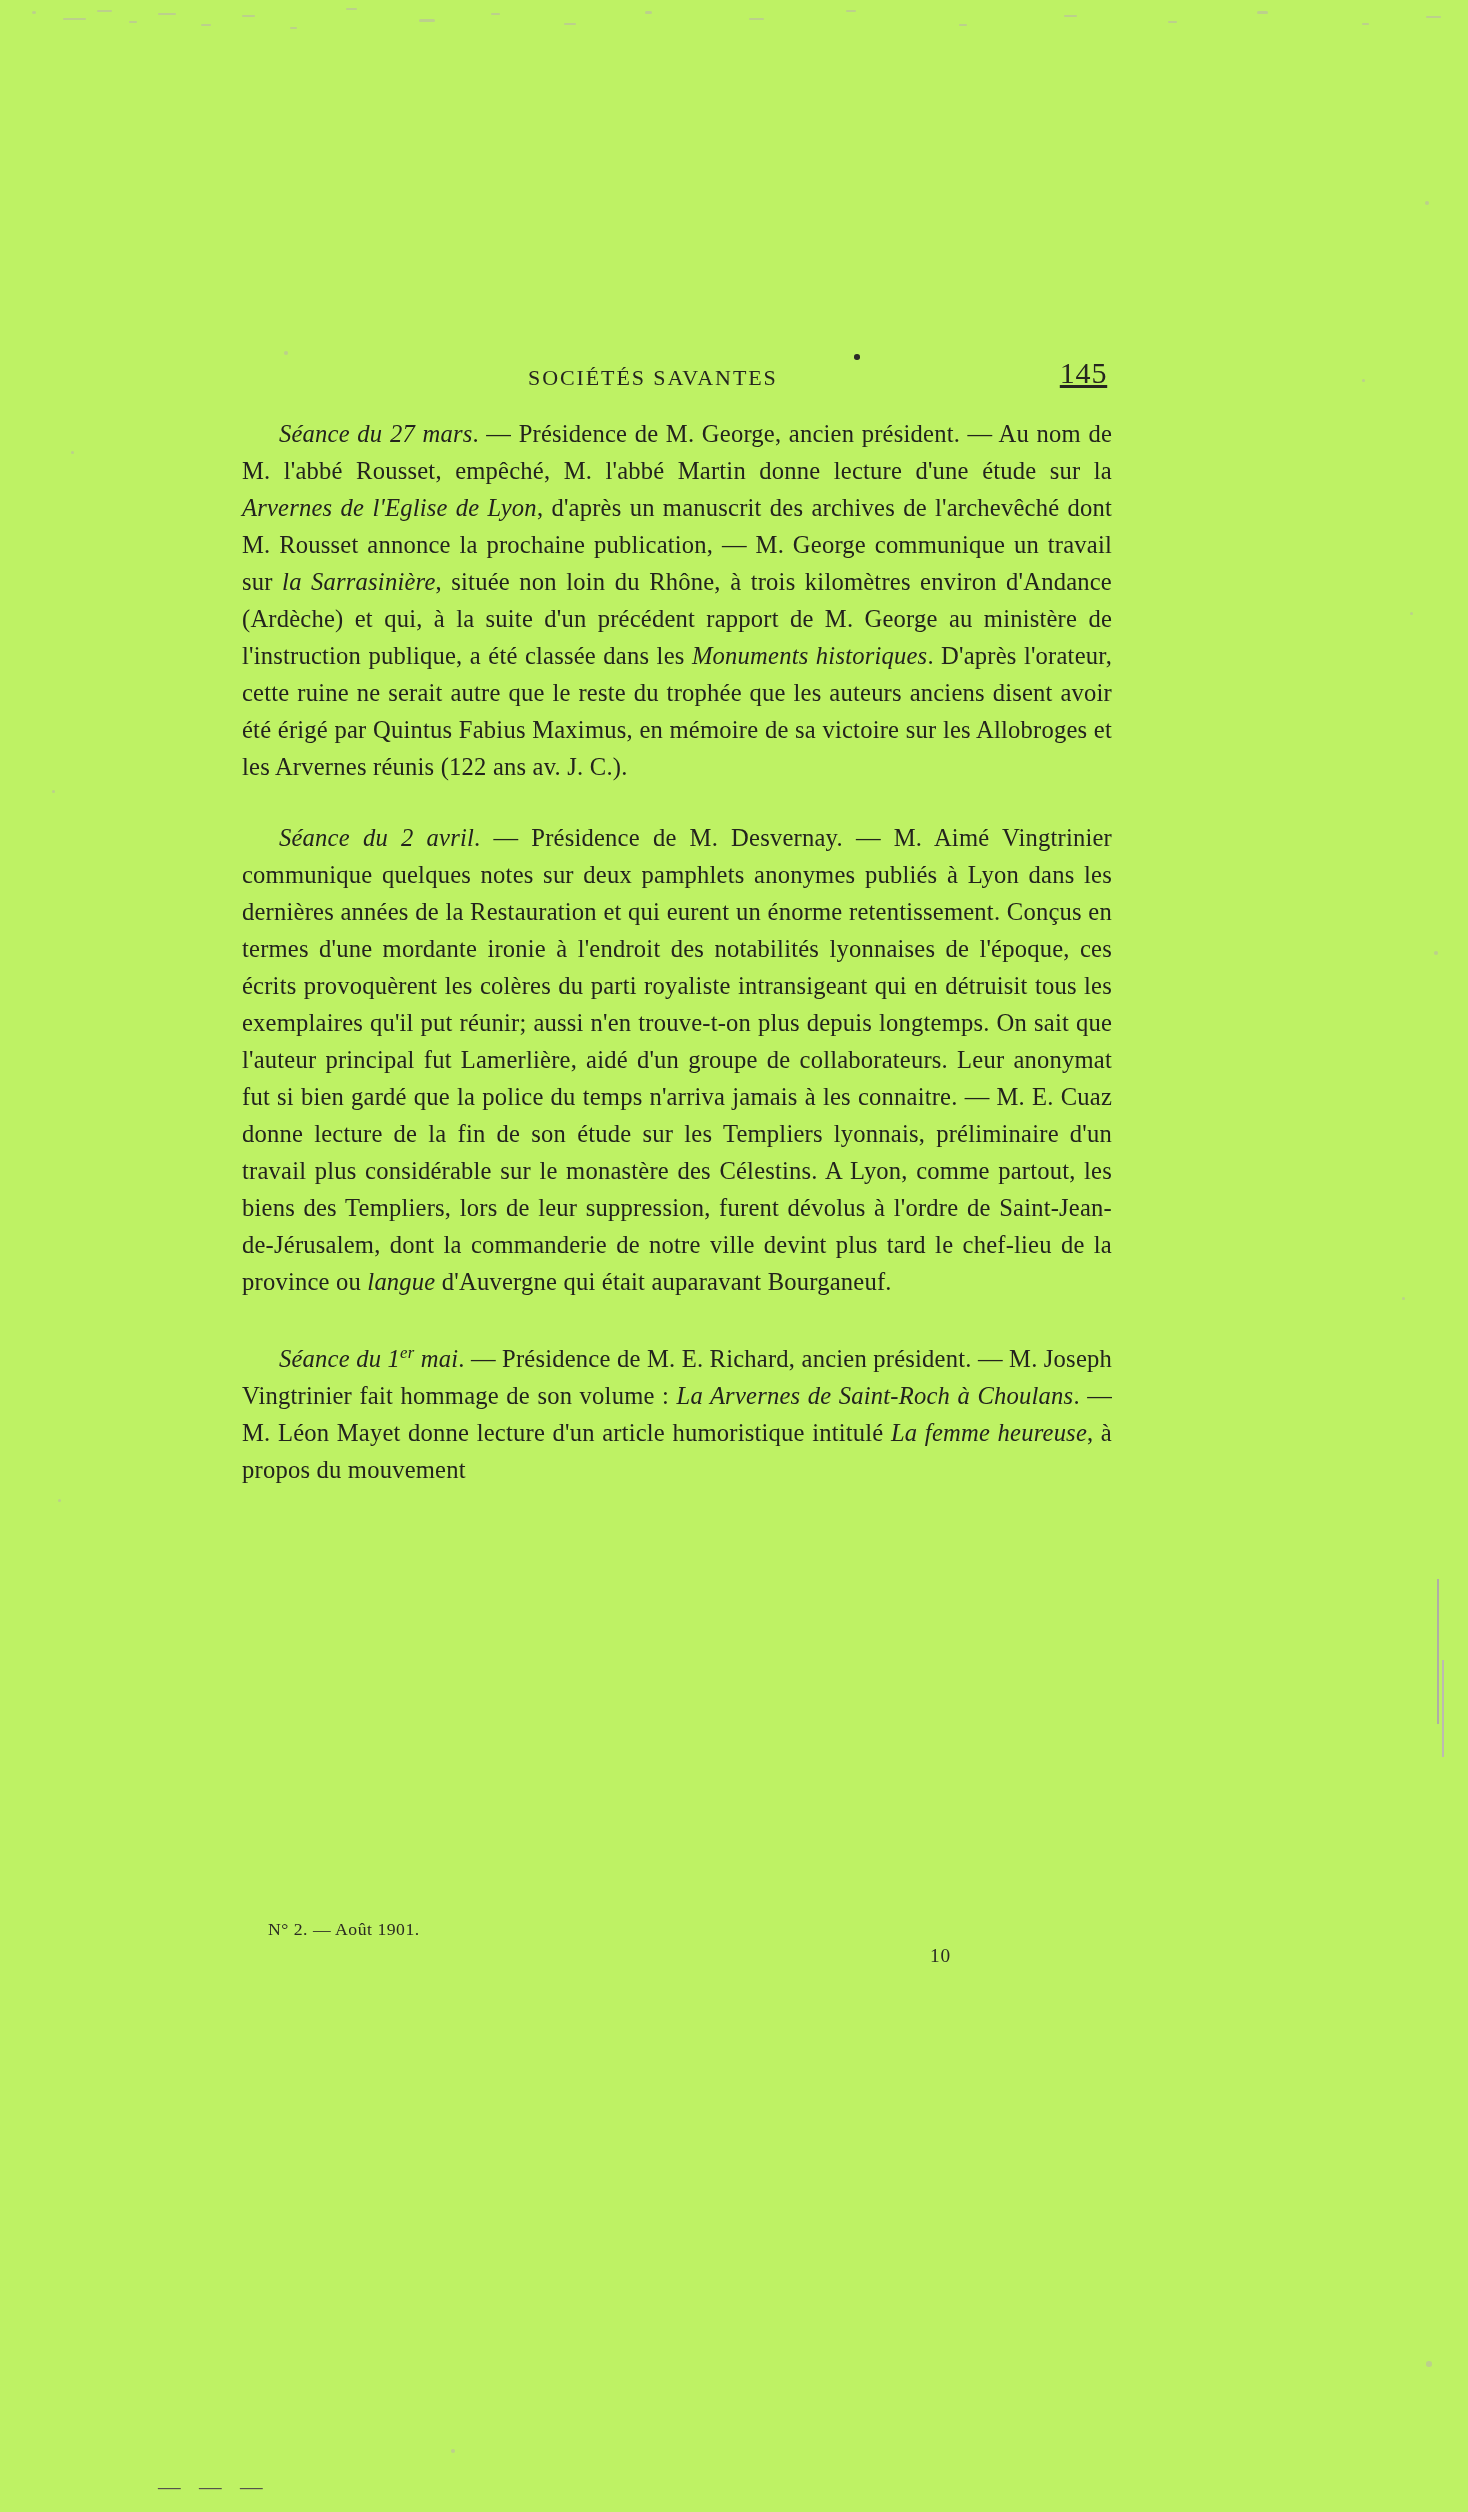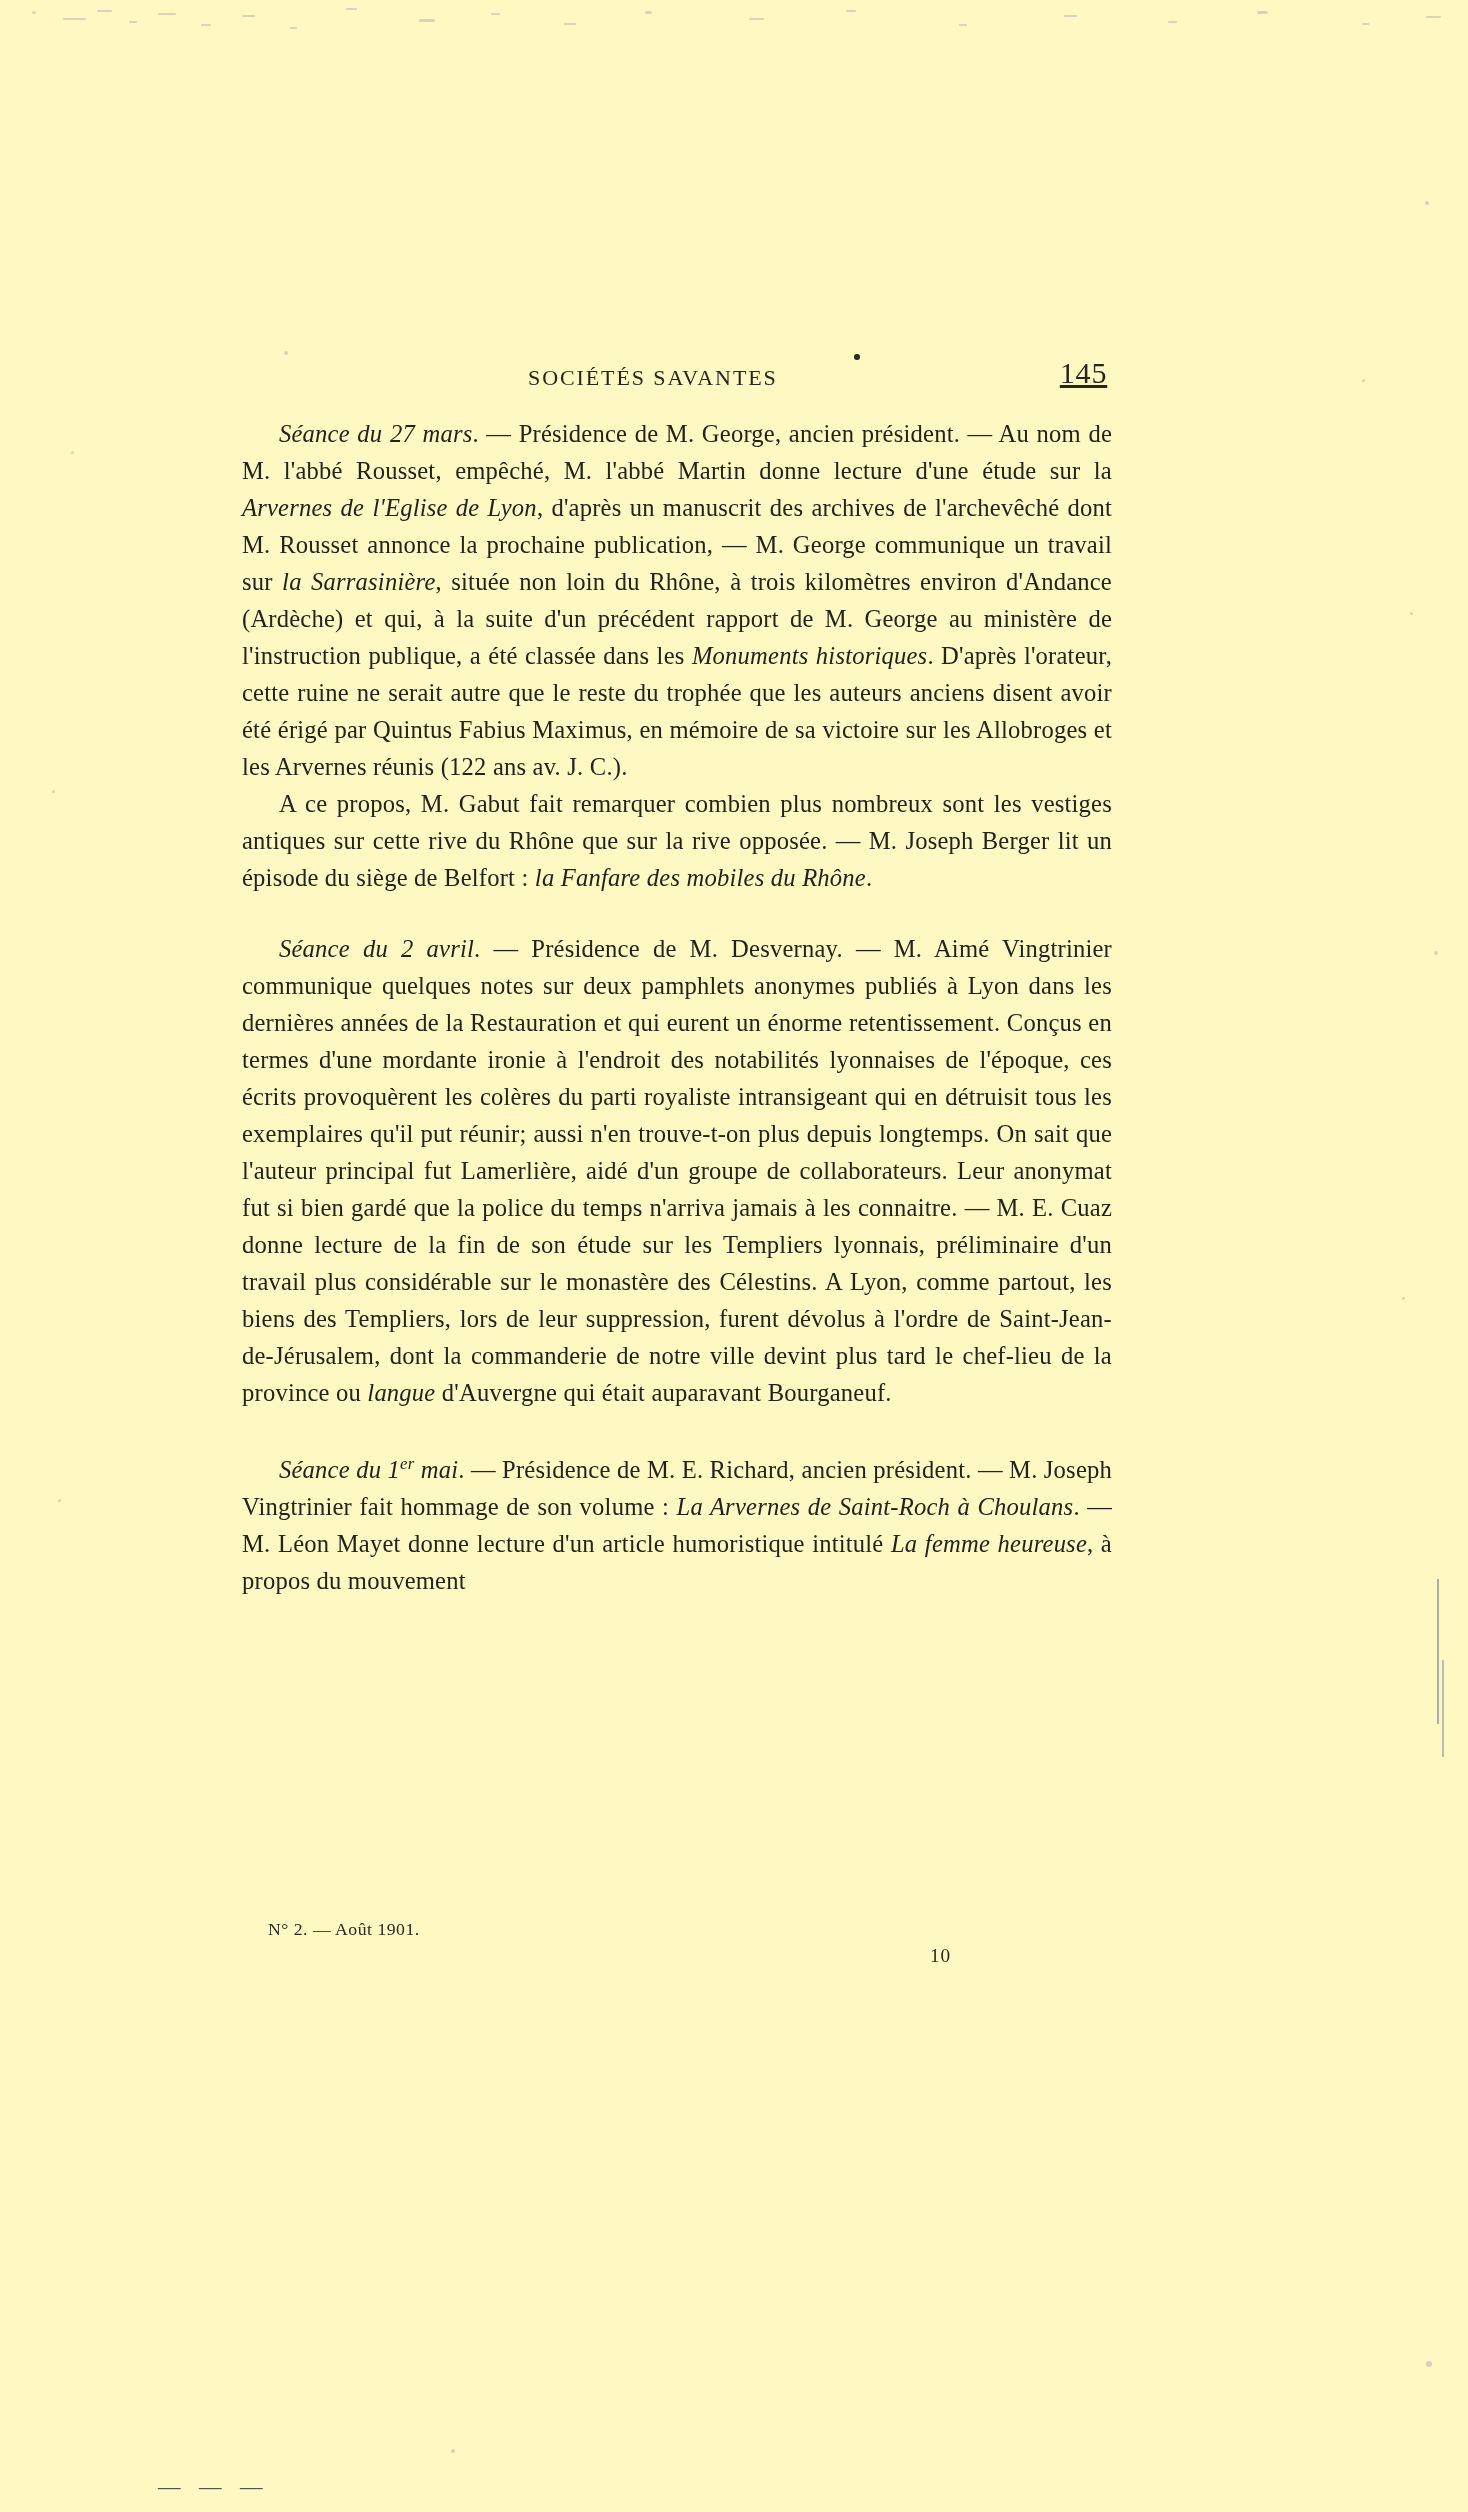--- a/index.html
+++ b/index.html
@@ -4,21 +4,21 @@
 <style>
   html, body {
     margin: 0;
     padding: 0;
     background: #ffffff;
   }
   .page {
     position: relative;
     width: 1468px;
     height: 2512px;
-    background: #fef9c3;
+    background: #bef264;
     overflow: hidden;
     font-family: "Liberation Serif", serif;
     color: #1a1a1a;
   }
   
   .speckle {
     position: absolute;
     background: #b9b5ad;
     border-radius: 50%;
     opacity: .55;
@@ -182,25 +182,20 @@
       <i>Arvernes de l'Eglise de Lyon</i>, d'après un
       manuscrit des archives de l'archevêché dont M. Rousset annonce la prochaine publication, — M. George
       communique un travail sur <i>la Sarrasinière</i>,
       située non loin du Rhône, à trois kilomètres environ d'Andance (Ardèche) et qui, à la suite d'un précédent
       rapport de M. George au ministère de l'instruction publique, a été classée dans les
       <i>Monuments historiques</i>. D'après l'orateur, cette
       ruine ne serait autre que le reste du trophée que les auteurs anciens disent avoir été érigé par Quintus
       Fabius Maximus, en mémoire de sa victoire sur les Allobroges et les Arvernes réunis (122 ans av. J. C.).
     </p>
 
-    <p class="body indent">
-      A ce propos, M. Gabut fait remarquer combien plus nombreux sont les vestiges antiques sur cette rive du
-      Rhône que sur la rive opposée. — M. Joseph Berger lit un épisode du siège de Belfort :
-      <i>la Fanfare des mobiles du Rhône</i>.
-    </p>
 
     <div class="gap"></div>
 
     <p class="body indent">
       <i>Séance du 2 avril</i>. — Présidence de M. Desvernay. — M. Aimé
       Vingtrinier communique quelques notes sur deux pamphlets anonymes publiés à Lyon dans les dernières années
       de la Restauration et qui eurent un énorme retentissement. Conçus en termes d'une mordante ironie à
       l'endroit des notabilités lyonnaises de l'époque, ces écrits pro­voquèrent les colères du parti royaliste
       intransigeant qui en détruisit tous les exemplaires qu'il put réunir; aussi n'en trouve-t-on plus depuis
       longtemps. On sait que l'auteur principal fut Lamerlière, aidé d'un groupe de collaborateurs. Leur anonymat

